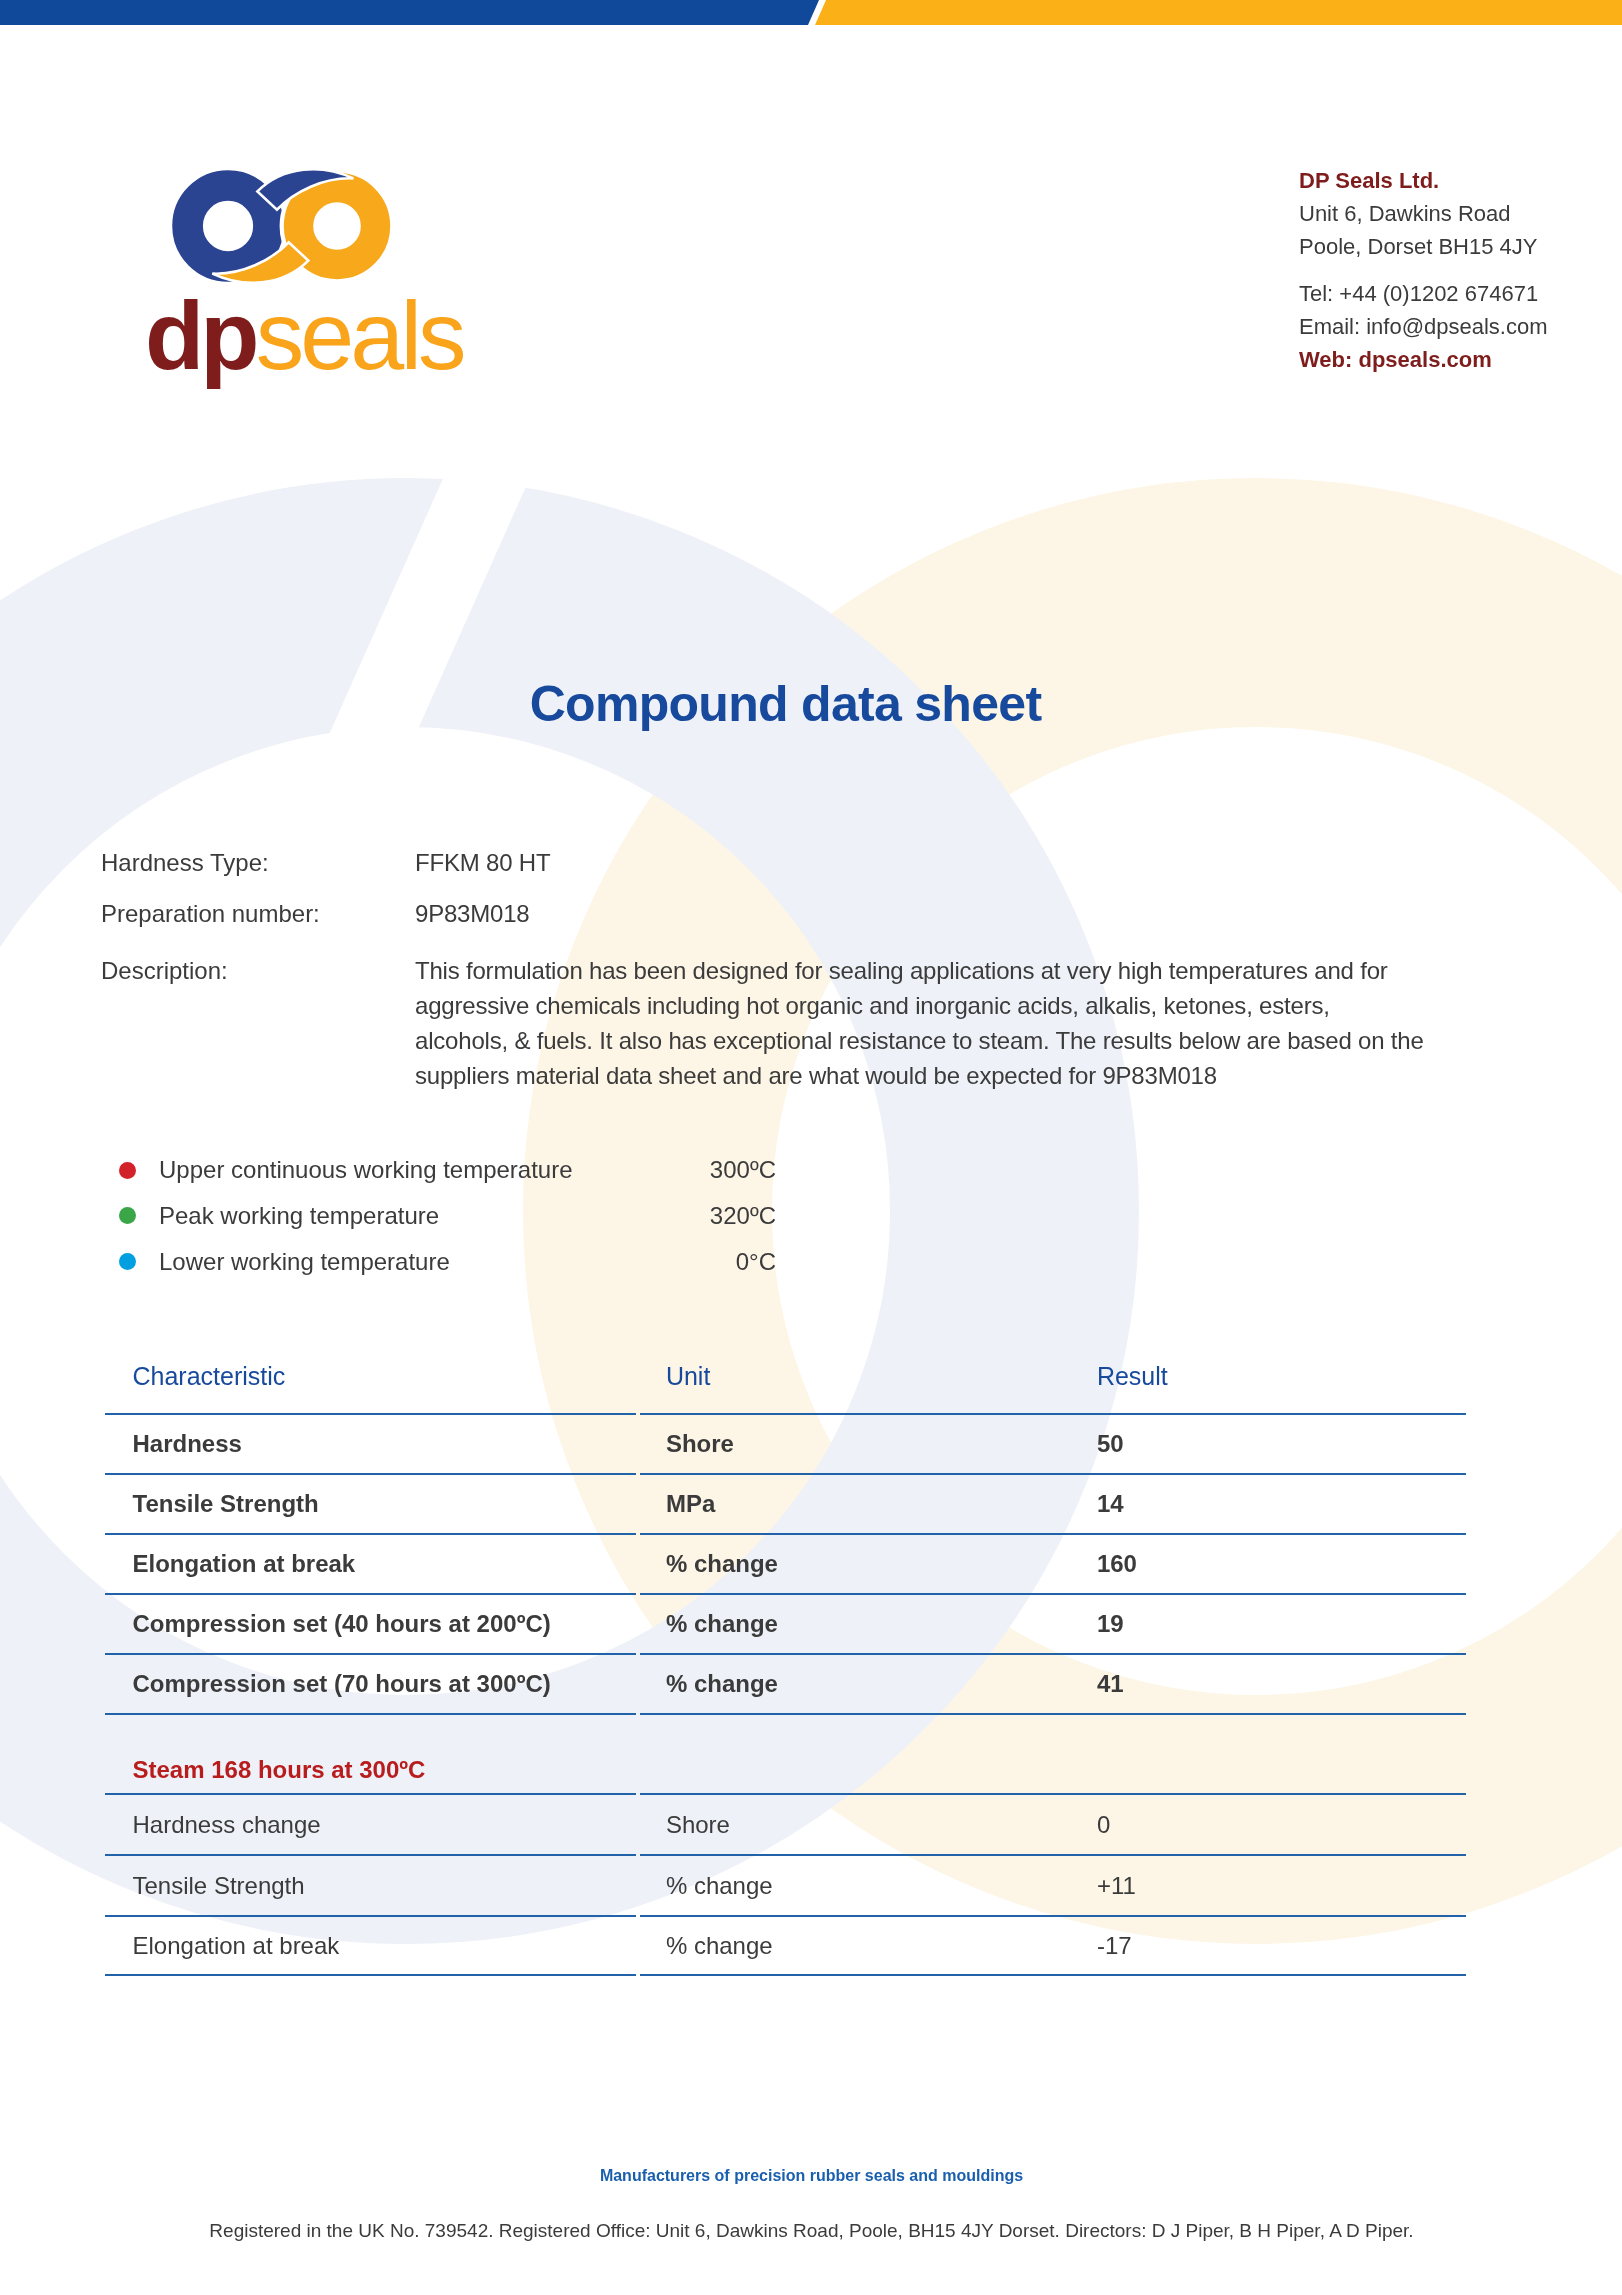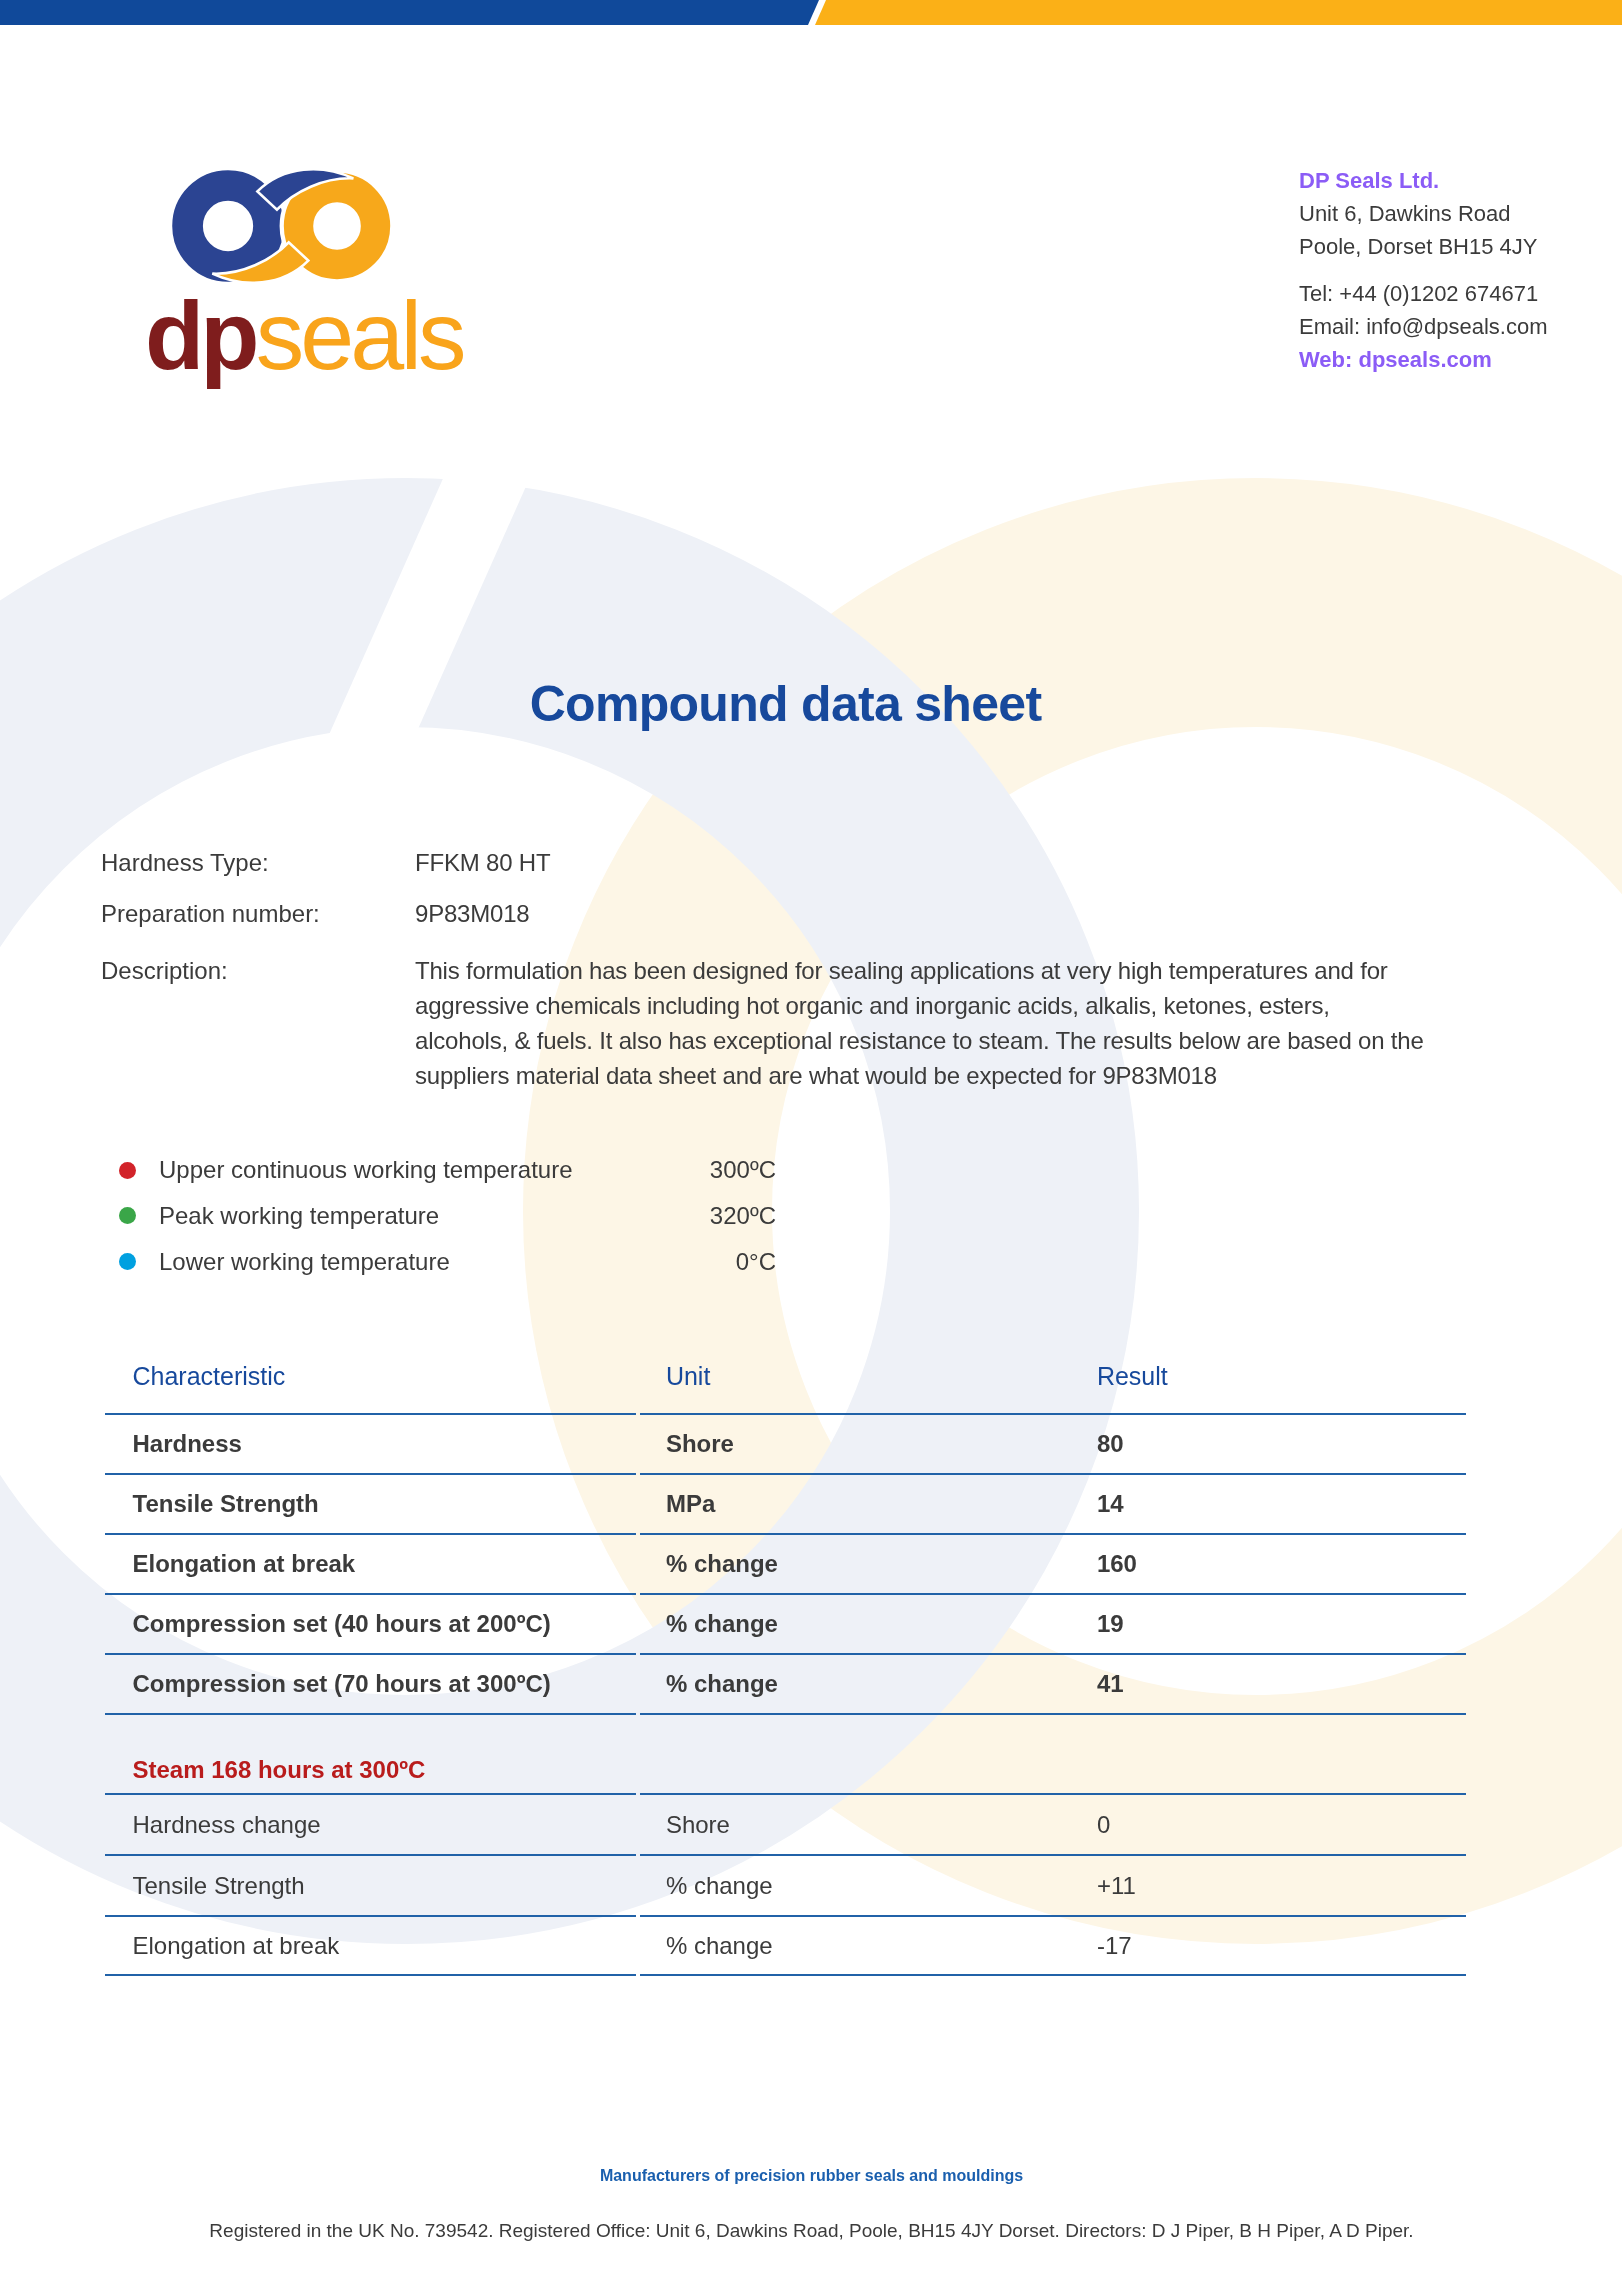--- a/index.html
+++ b/index.html
@@ -20,21 +20,21 @@
 
   
   .logo{position:absolute;left:145px;top:157px;width:340px;height:236px;}
   .logo-symbol{position:absolute;left:14.4px;top:6.5px;}
   .logo-text{position:absolute;left:0;top:130px;font-size:97px;line-height:1;letter-spacing:-3.9px;white-space:nowrap;}
   .logo-text .dp{font-weight:bold;color:#7f1d1d;}
   .logo-text .seals{color:#f9a41b;}
 
   
   .contact{position:absolute;left:1299px;top:164px;font-size:22px;line-height:33px;}
-  .contact .blue-bold{color:#8b5cf6;font-weight:bold;}
+  .contact .blue-bold{color:#7f1d1d;font-weight:bold;}
   .contact .gap{height:14.4px;}
 
   
   .doc-title{position:absolute;left:105px;top:675px;width:1361px;text-align:center;
     font-size:50px;font-weight:bold;color:#17499c;letter-spacing:-0.7px;}
 
   
   .info-row{position:absolute;left:101px;width:1335px;display:flex;font-size:24px;line-height:35px;}
   .info-label{width:314px;flex:0 0 314px;}
   .info-value{width:1013px;flex:0 0 1013px;letter-spacing:-0.2px;}
@@ -152,21 +152,21 @@
         <span>Result</span>
       </div>
     </div>
 
     <div>
 
         <div class="t-row t-data">
           <div class="t-c1">Hardness</div>
           <div class="t-c2">
             <span>Shore</span>
-            <span>80</span>
+            <span>50</span>
           </div>
         </div>
 
         <div class="t-row t-data">
           <div class="t-c1">Tensile Strength</div>
           <div class="t-c2">
             <span>MPa</span>
             <span>14</span>
           </div>
         </div>

